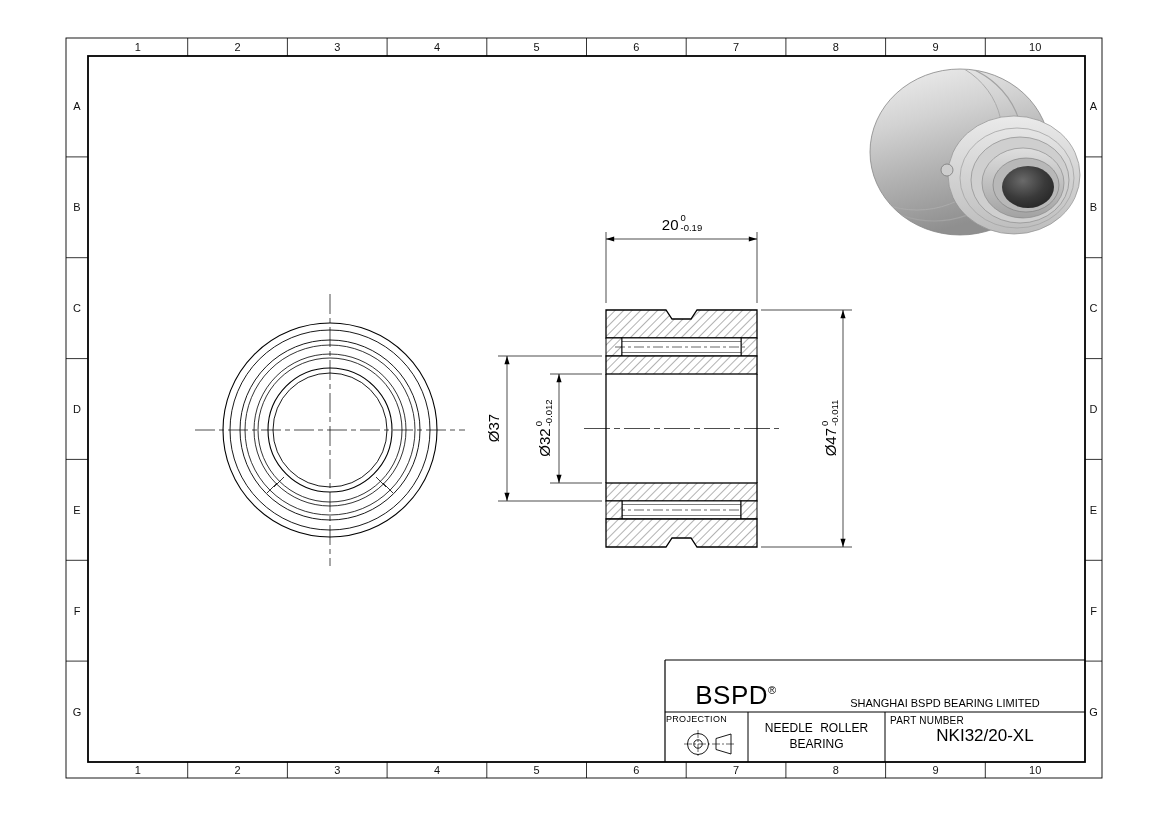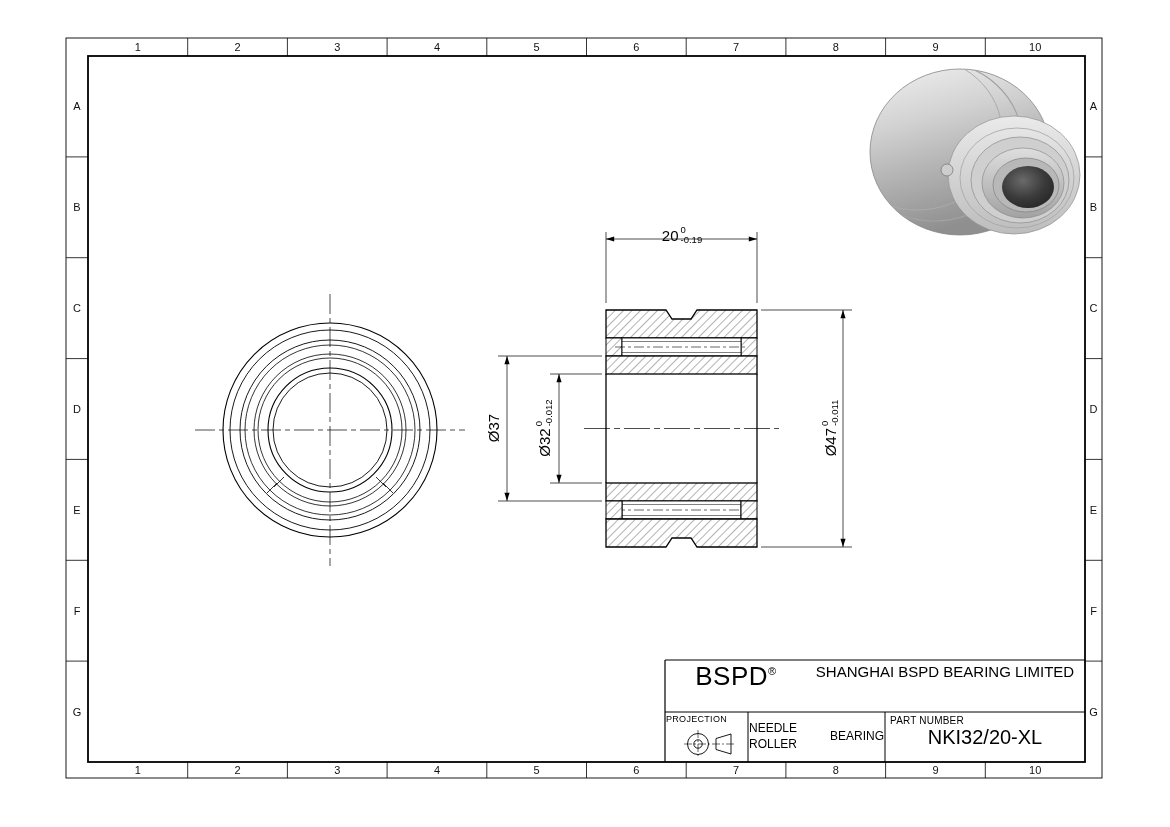--- a/index.html
+++ b/index.html
@@ -18,29 +18,29 @@
   .glabels.v span{flex:1;display:flex;align-items:center;justify-content:center;font-size:11px}
   .glabels.left{left:66px;top:56px;width:22px;height:706px}
   .glabels.right{left:1085px;top:56px;width:17px;height:706px}
 
   .dimtext{position:absolute;display:flex;align-items:center;justify-content:center;
            font-size:15px;white-space:nowrap;color:#000}
   .dimtext .tol{display:flex;flex-direction:column;font-size:9.5px;line-height:1.05;
                 margin-left:2px;text-align:left}
   .rot{transform:rotate(-90deg)}
 
-  .tb-header{position:absolute;left:666px;top:661px;width:418px;height:50px;display:flex;align-items:flex-start}
+  .tb-header{position:absolute;left:666px;top:661px;width:418px;height:50px;display:flex;align-items:flex-end}
   .tb-logo{width:140px;text-align:center;font-size:26px;letter-spacing:.5px}
   .tb-logo sup{font-size:11px;vertical-align:super}
-  .tb-co{flex:1;text-align:center;font-size:15px;line-height:1.5}
+  .tb-co{flex:1;text-align:center;font-size:11px;line-height:1.5}
   .tb-proj{position:absolute;left:666px;top:714px;width:56px;text-align:center;font-size:9px;letter-spacing:.3px}
-  .tb-prod{position:absolute;left:749px;top:713px;width:135px;height:48px;display:flex;flex-direction:row;
+  .tb-prod{position:absolute;left:749px;top:713px;width:135px;height:48px;display:flex;flex-direction:column;
            align-items:center;justify-content:center;font-size:12px;line-height:1.3;word-spacing:4px}
   .tb-pnl{position:absolute;left:890px;top:715px;font-size:10px;letter-spacing:.2px}
-  .tb-pn{position:absolute;left:886px;top:726px;width:198px;text-align:center;font-size:20px}
+  .tb-pn{position:absolute;left:886px;top:726px;width:198px;text-align:center;font-size:17px}
 </style>
 </head>
 <body>
 
 <div class="sheet">
 
 <svg class="drawing" width="1170" height="827" viewBox="0 0 1170 827">
   <defs>
     <pattern id="hatch" width="6" height="6" patternUnits="userSpaceOnUse" patternTransform="rotate(45)">
       <rect width="6" height="6" fill="#ffffff"></rect>
@@ -256,21 +256,21 @@
 <div class="glabels v right">
   <span>A</span>
   <span>B</span>
   <span>C</span>
   <span>D</span>
   <span>E</span>
   <span>F</span>
   <span>G</span>
 </div>
 
-<div class="dimtext" style="left:617px;top:222px;width:130px;height:26px;">
+<div class="dimtext" style="left:617px;top:207px;width:130px;height:26px;align-items:flex-end;">
   <span>20</span>
   <span class="tol">
     <span>0</span>
     <span>-0.19</span>
   </span>
 </div>
 
 <div class="dimtext rot" style="left:458px;top:416px;width:70px;height:24px;">
   <span>Ø37</span>
 </div>

